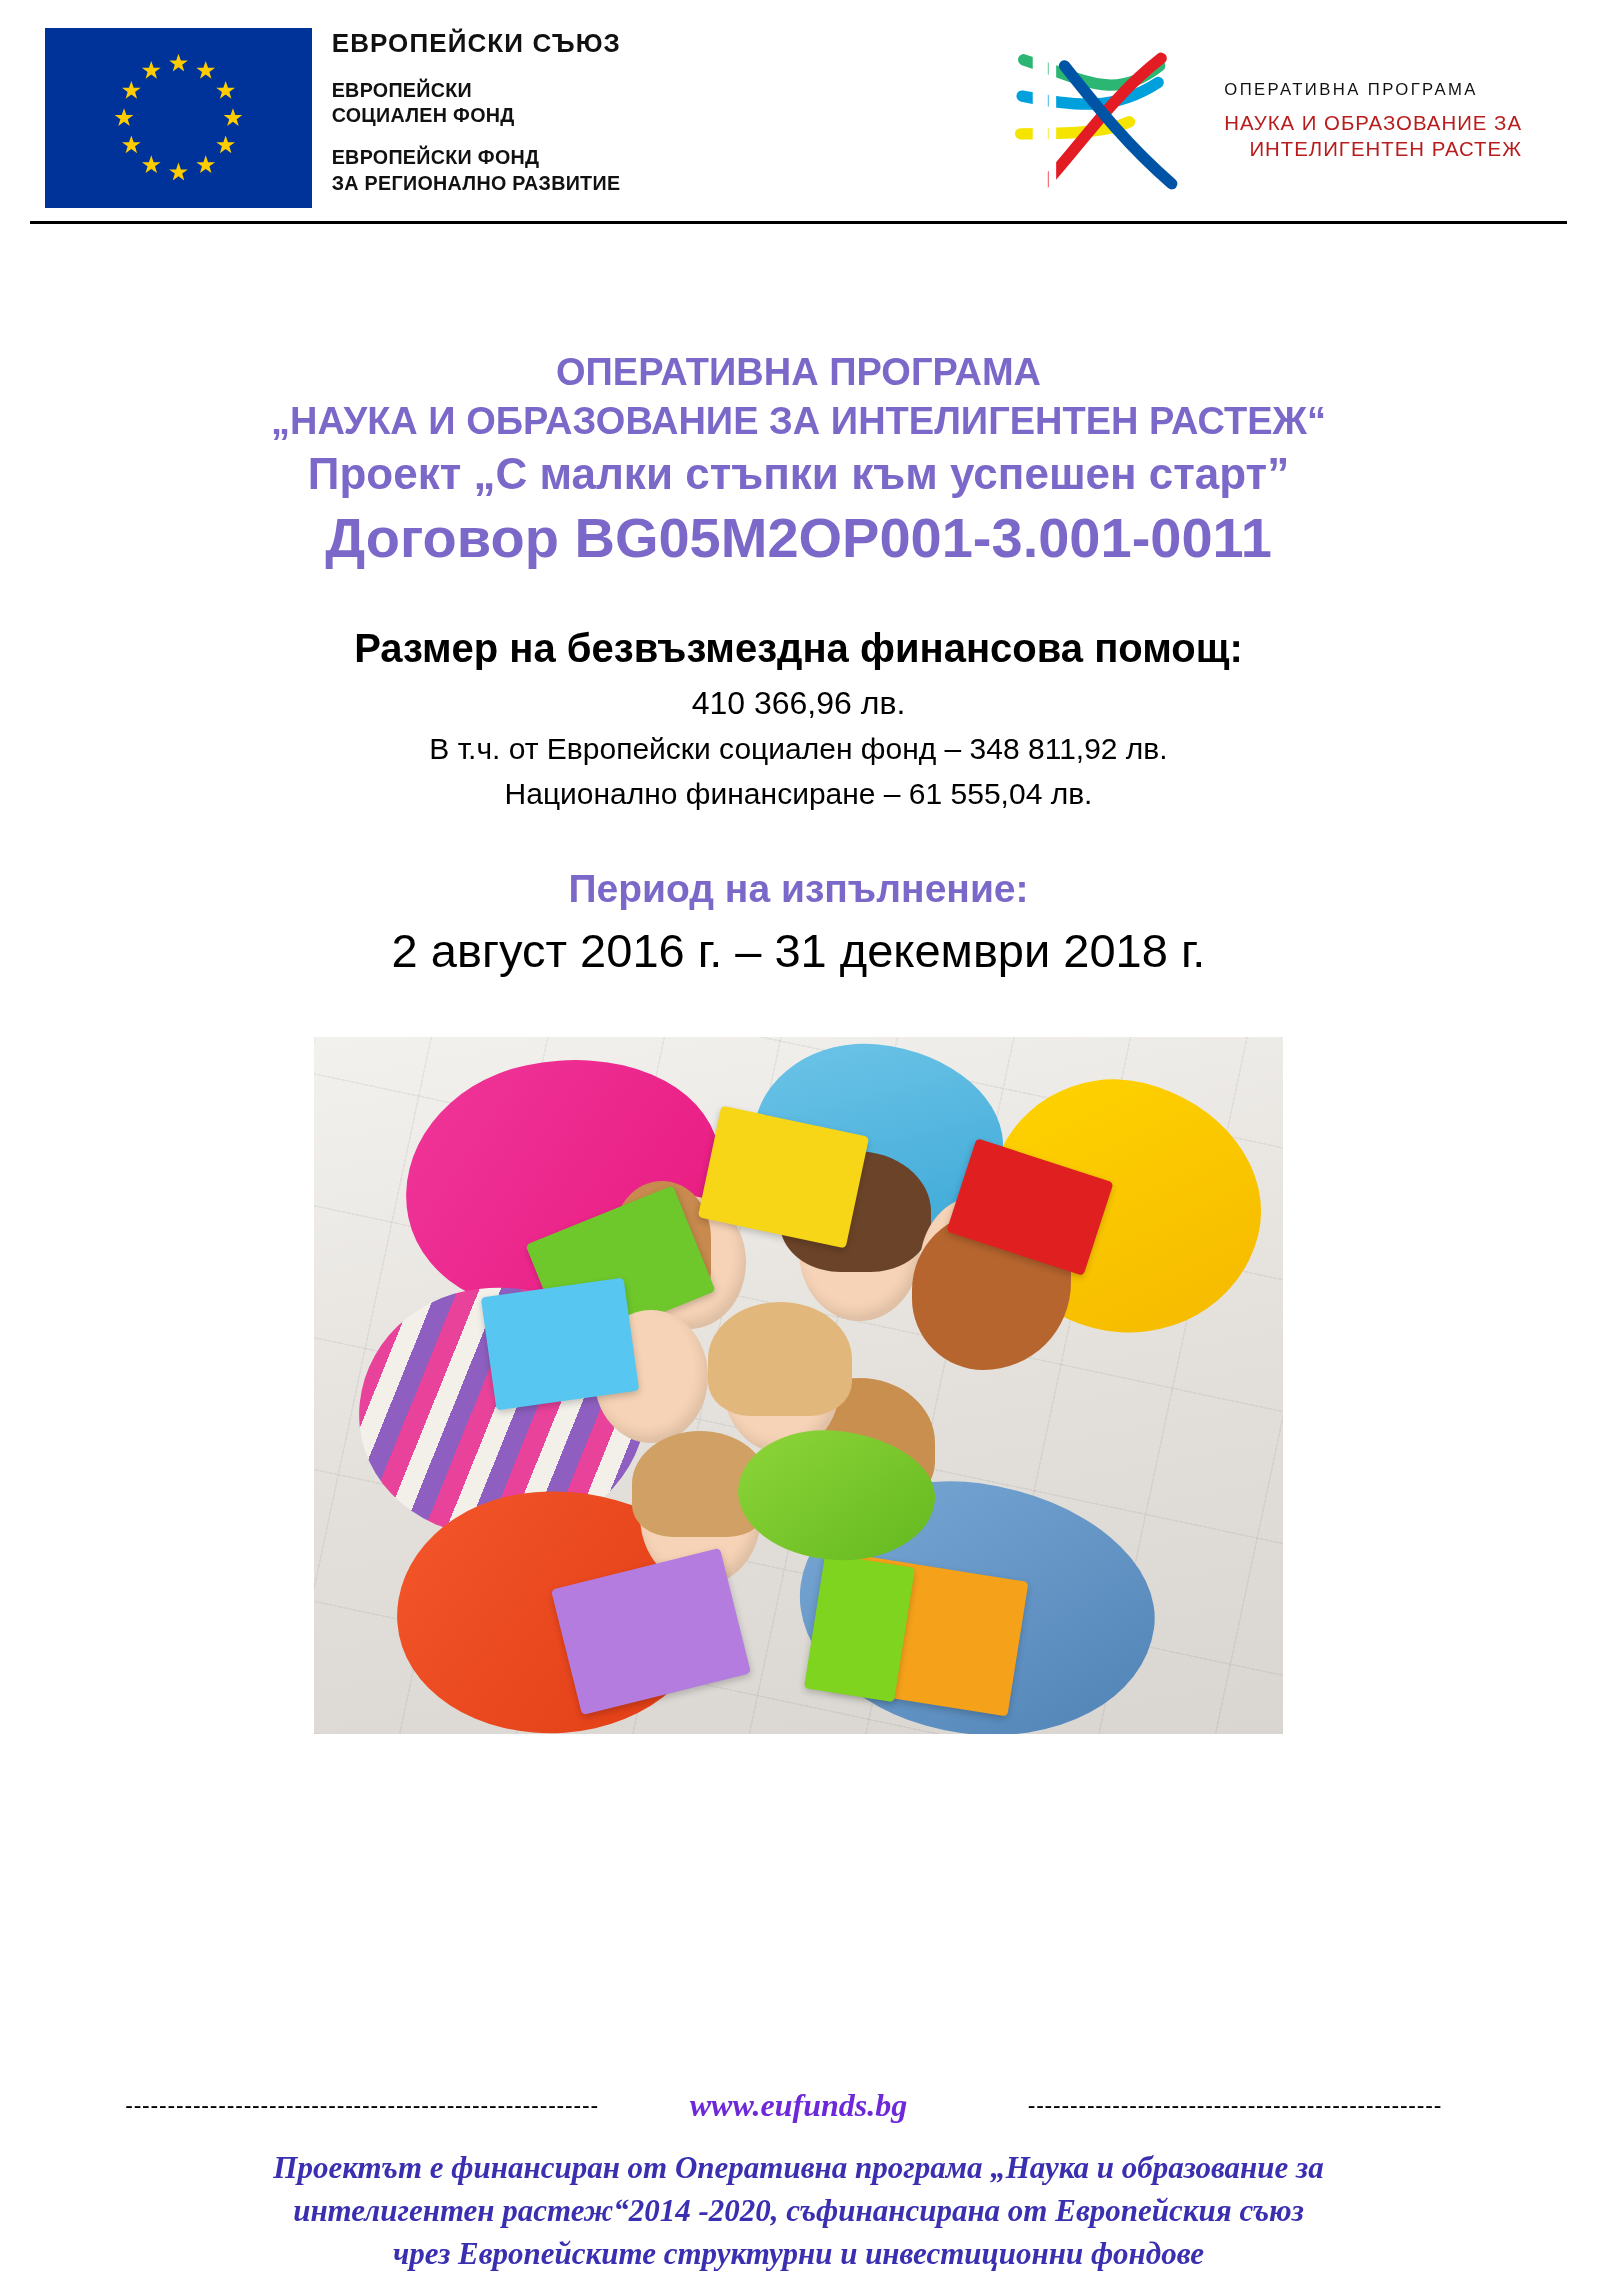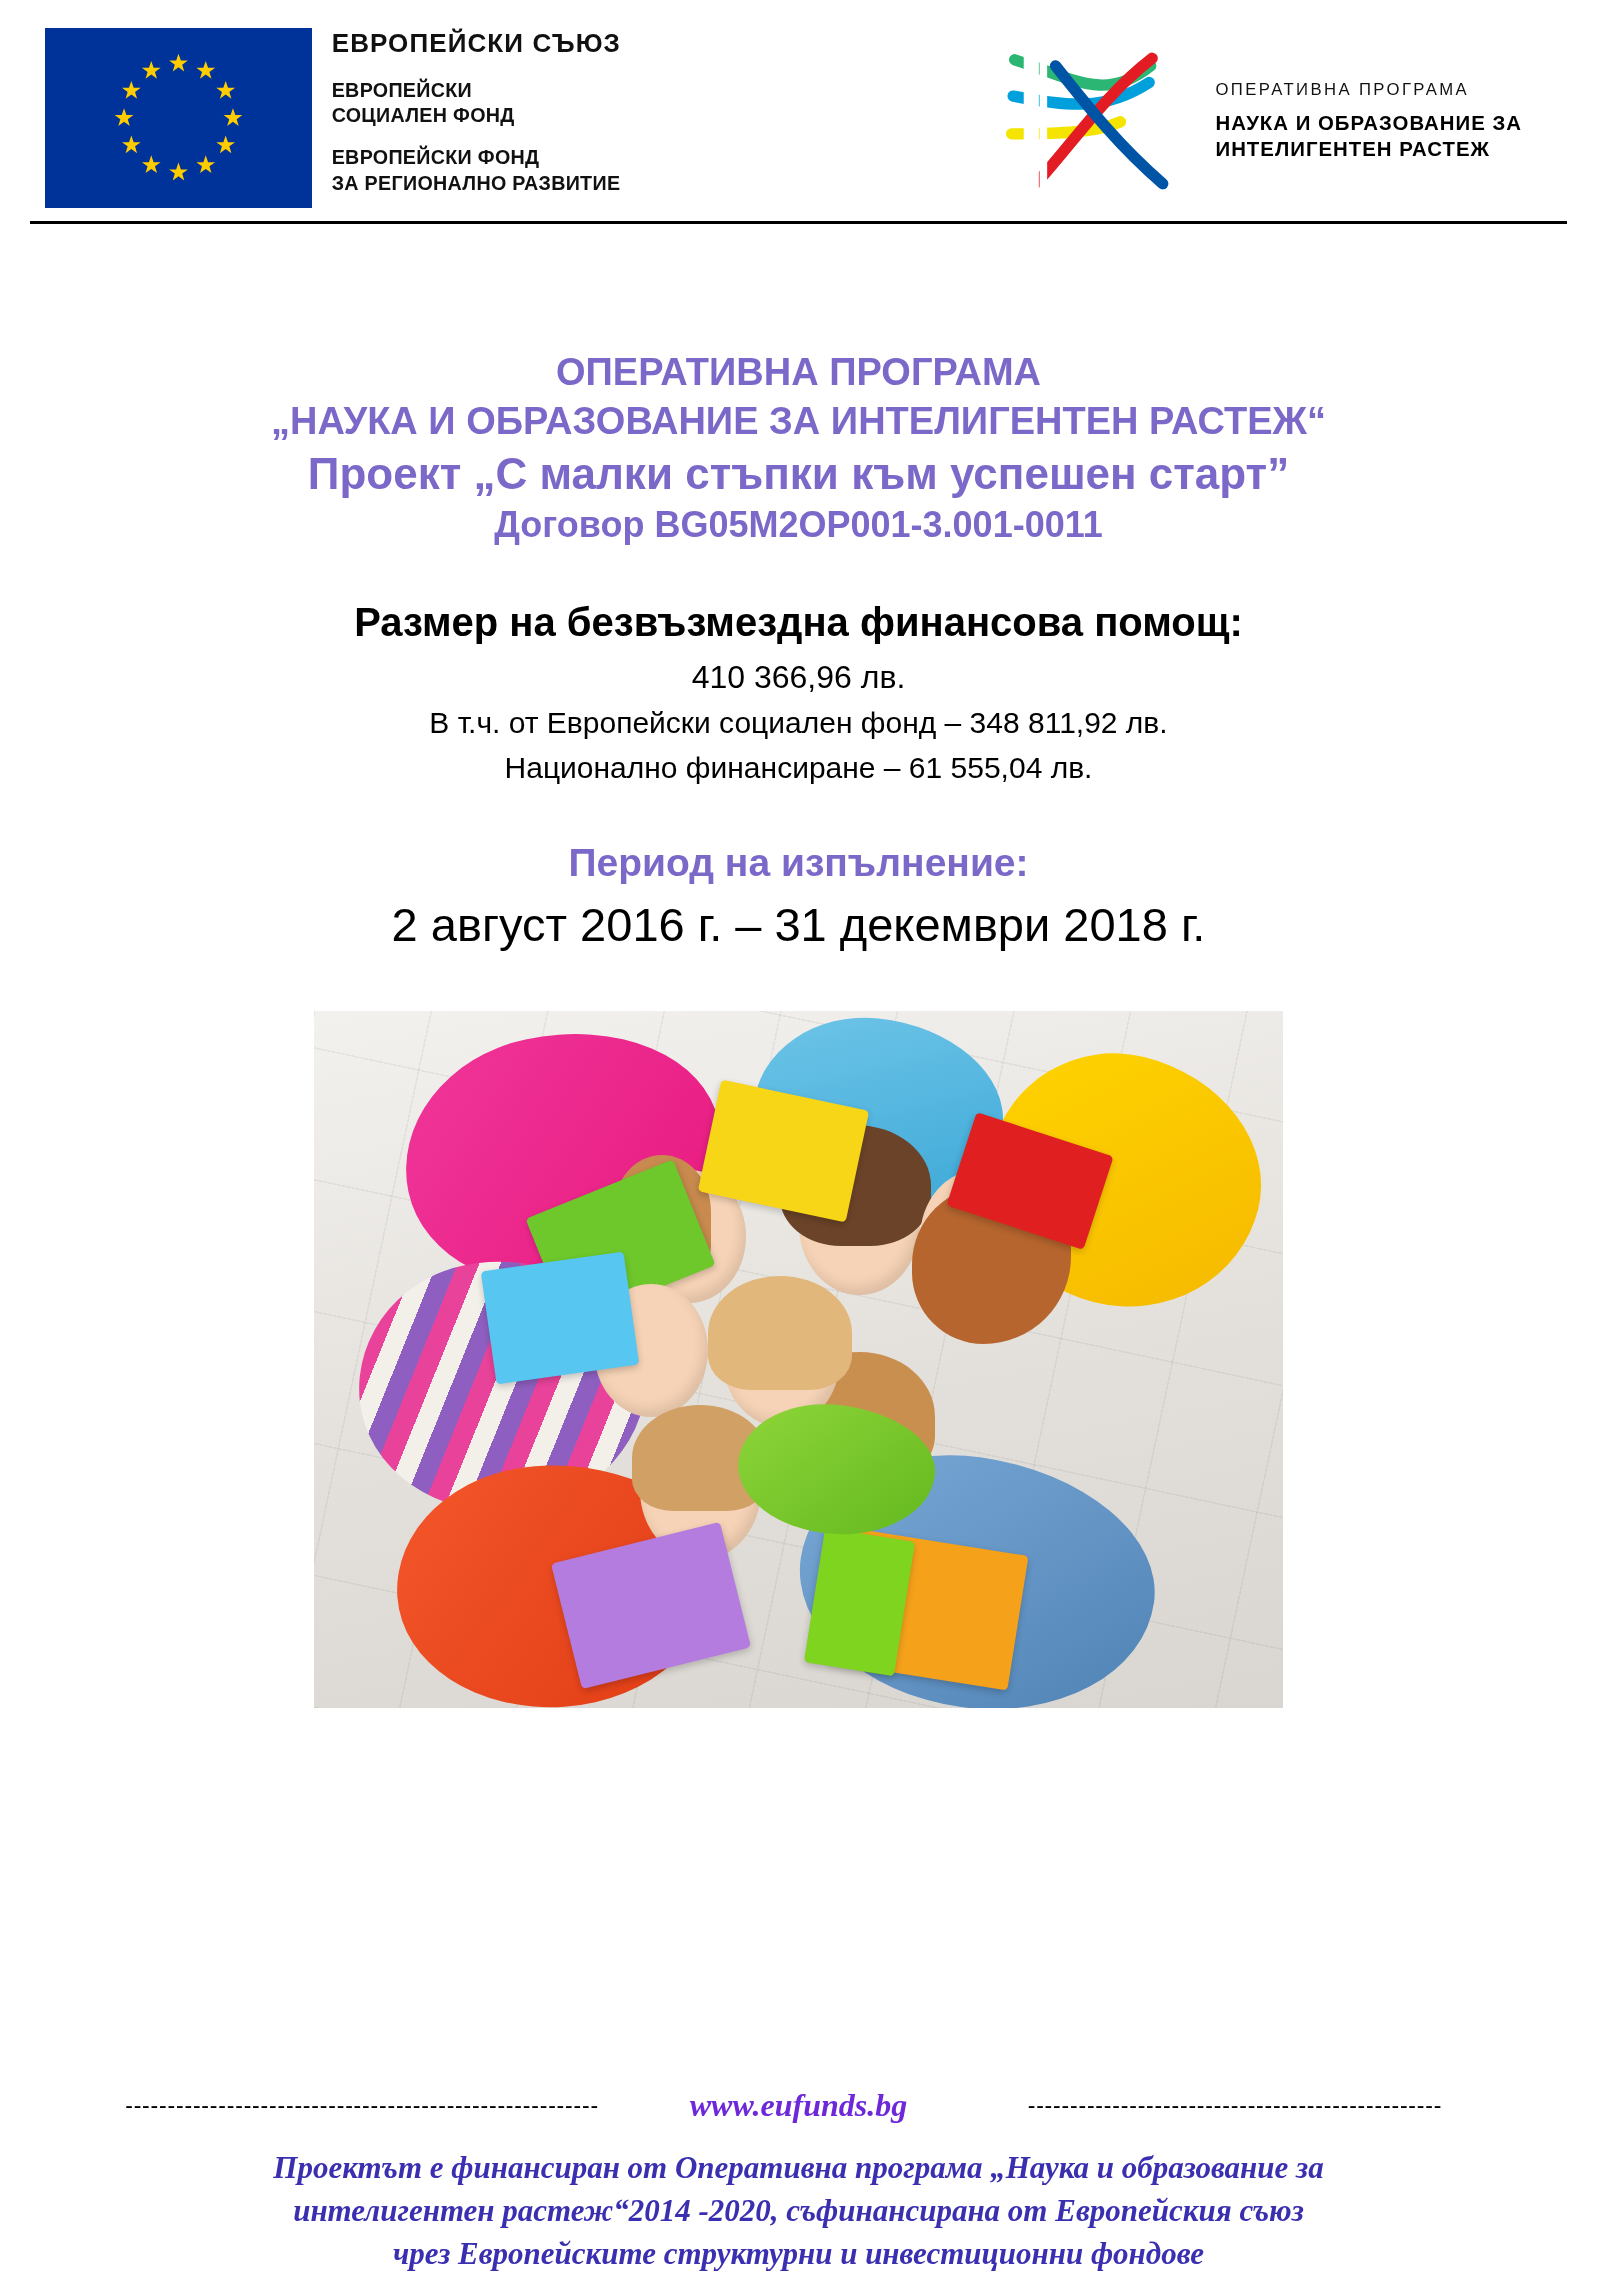--- a/index.html
+++ b/index.html
@@ -87,23 +87,24 @@
   .op-text .op-line1 {
     font-size: 16.7px;
     letter-spacing: 2.4px;
     color: #111111;
     font-weight: normal;
     margin-bottom: 7.6px;
   }
   .op-text .op-line2 {
     font-size: 20.4px;
     letter-spacing: 1px;
-    color: #000000;
-    font-weight: bold;
+    color: #b91c1c;
+    font-weight: normal;
     line-height: 1.3;
+    text-align: right;
   }
 
   
   .main {
     padding: 0 61px;
     text-align: center;
   }
   .op-heading {
     color: #7B68C8;
     font-weight: bold;
@@ -113,21 +114,21 @@
   }
   .project-line {
     color: #7B68C8;
     font-weight: bold;
     font-size: 44px;
     line-height: 1.3;
   }
   .contract-line {
     color: #7B68C8;
     font-weight: bold;
-    font-size: 36px;
+    font-size: 56px;
     line-height: 1.3;
   }
   .grant-label {
     color: #000000;
     font-weight: bold;
     font-size: 40px;
     margin-top: 51px;
   }
   .grant-amount {
     color: #000000;

